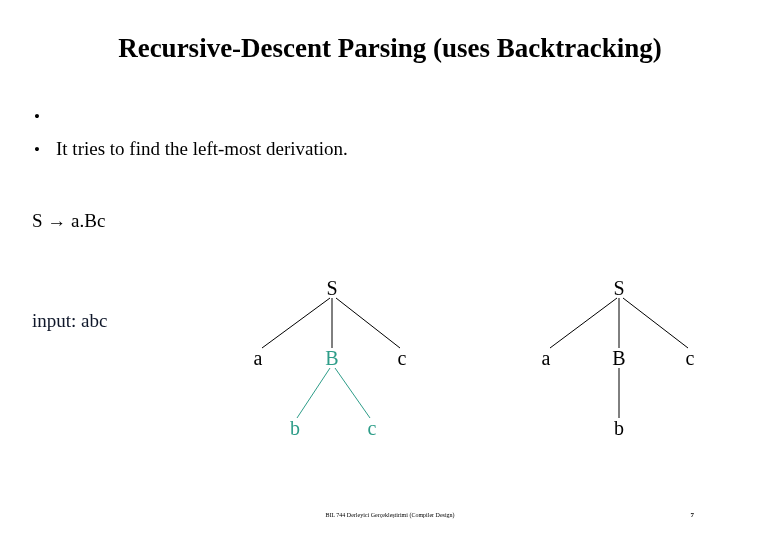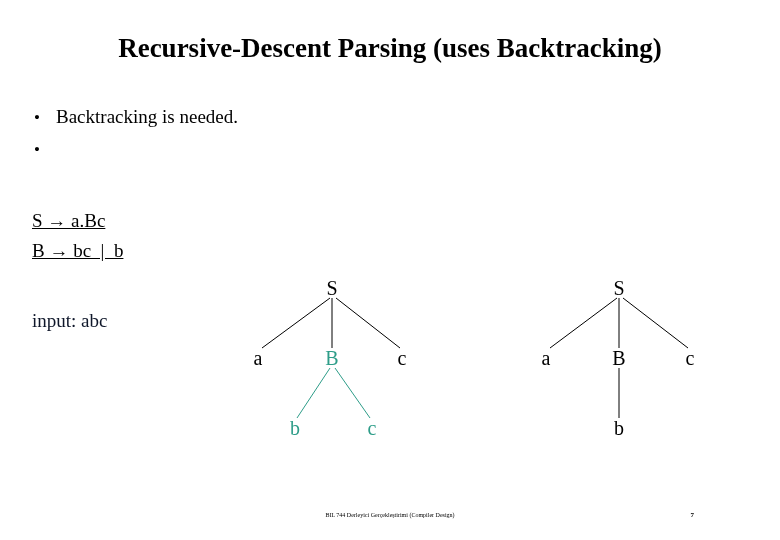--- a/index.html
+++ b/index.html
@@ -58,21 +58,20 @@
   .grammar {
     position: absolute;
     left: 32px;
     top: 206px;
   }
   .grammar-line {
     font-size: 19px;
     line-height: 30px;
     white-space: pre;
     color: #000000;
-    text-decoration: underline;
   }
 
   
   #input-label {
     position: absolute;
     left: 32px;
     top: 310px;
     font-size: 19px;
     white-space: nowrap;
     color: #0f172a;
@@ -129,30 +128,29 @@
 </head>
 <body>
 
 <div id="slide">
 
   <div id="slide-title">Recursive-Descent Parsing (uses Backtracking)</div>
 
   <div class="bullet-list">
     <div class="bullet-row">
       <span class="bullet-mark">•</span>
-      <span class="bullet-text">Backtracking is needed.</span>
     </div>
     <div class="bullet-row">
       <span class="bullet-mark">•</span>
+      <span class="bullet-text">It tries to find the left-most derivation.</span>
     </div>
   </div>
 
   <div class="grammar">
     <div class="grammar-line">S → a.Bc</div>
-    <div class="grammar-line">B → bc  |  b</div>
   </div>
 
   <div id="input-label">input: abc</div>
 
   <svg id="tree-edges" viewBox="0 0 780 540" xmlns="http://www.w3.org/2000/svg">
       <line x1="330" y1="298" x2="262" y2="348" stroke="#000000" stroke-width="1"></line>
       <line x1="332" y1="298" x2="332" y2="348" stroke="#000000" stroke-width="1"></line>
       <line x1="336" y1="298" x2="400" y2="348" stroke="#000000" stroke-width="1"></line>
       <line x1="330" y1="368" x2="297" y2="418" stroke="#2e9d89" stroke-width="1"></line>
       <line x1="335" y1="368" x2="370" y2="418" stroke="#2e9d89" stroke-width="1"></line>

